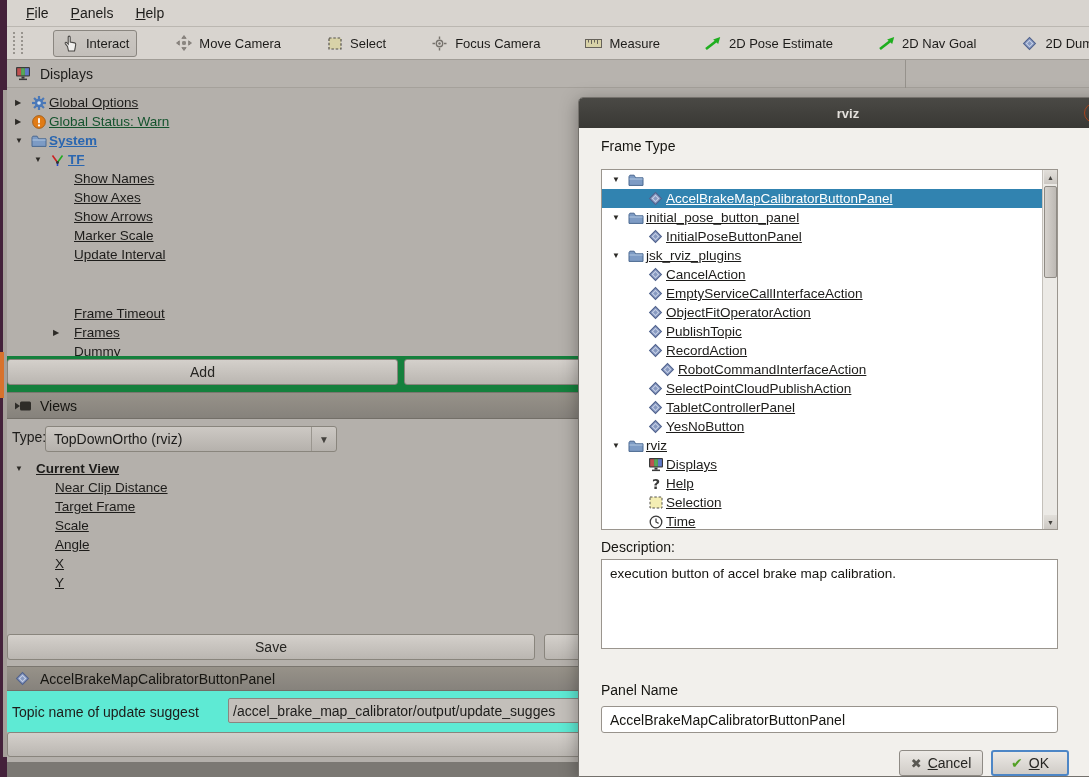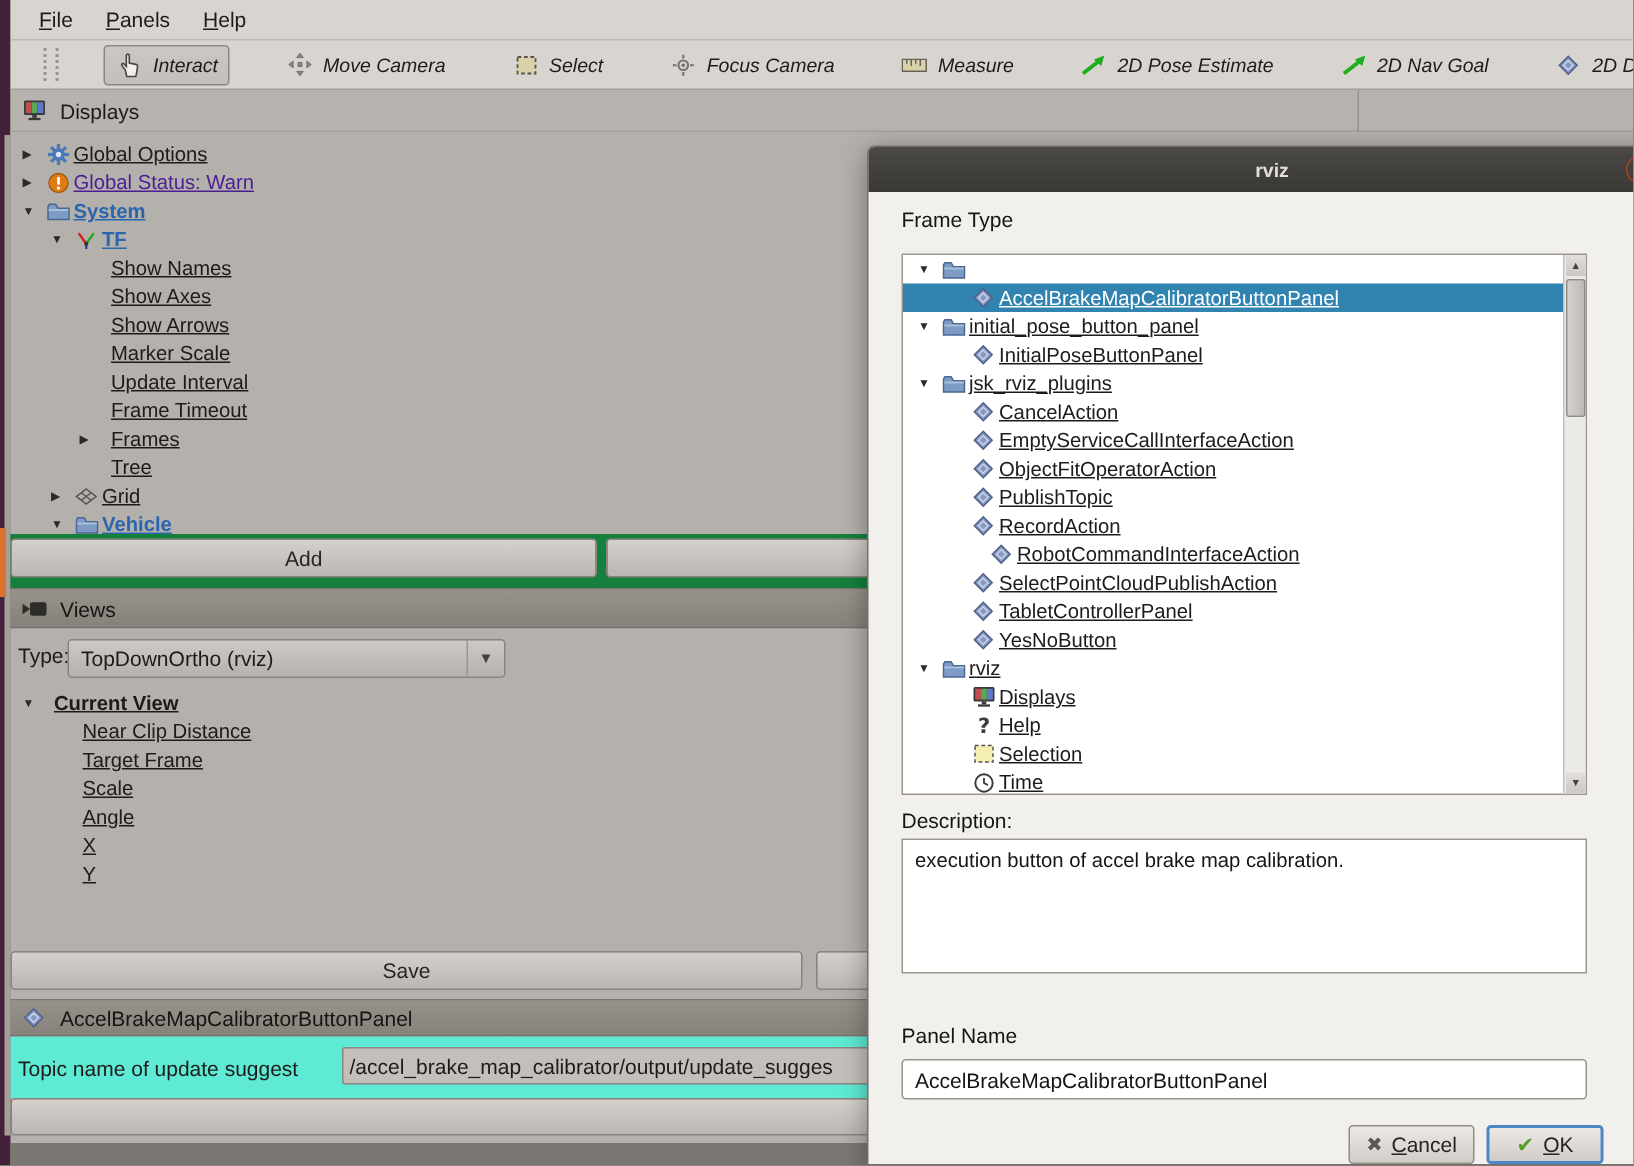--- a/index.html
+++ b/index.html
@@ -8,36 +8,36 @@
           background:#b4b0ab;}
   
   .edge-strip{position:absolute;left:0;top:0;width:7px;height:777px;background:#44213a;}
   .edge-strip .gray{position:absolute;left:3px;top:90px;width:4px;height:667px;background:#a59f99;}
   .edge-strip .orange{position:absolute;left:0;top:352px;width:4px;height:46px;background:#d8722c;}
   .menubar{position:absolute;left:7px;top:0;width:1082px;height:27px;background:#d8d4cf;
            border-bottom:1px solid #bbb7b1;display:flex;align-items:center;padding-left:8px;box-sizing:border-box;}
   .menu-item{font-size:14px;padding:3px 11px;cursor:default;}
   .toolbar{position:absolute;left:7px;top:27px;width:1082px;height:33px;background:#d8d4cf;
            border-bottom:1px solid #a19d97;display:flex;align-items:center;gap:30px;
-           padding-left:22px;box-sizing:border-box;overflow:hidden;font-style:italic;}
+           padding-left:6px;box-sizing:border-box;overflow:hidden;}
   .tool-handle{width:6px;height:22px;border-left:2px dotted #98948e;border-right:2px dotted #98948e;flex:none;}
   .tool-item{display:flex;align-items:center;gap:6px;font-size:13px;white-space:nowrap;padding:4px 7px;flex:none;}
   .tool-item.active{background:linear-gradient(#cbc7c2,#c3bfba);border:1px solid #8a8680;border-radius:3px;}
   .tool-item:last-child{margin-left:auto;margin-right:-14px;}
   
   .qbtn{position:absolute;height:26px;background:linear-gradient(#d4d0cb,#bab6b1);
         border:1px solid #89857d;border-radius:3px;font-size:14px;color:#262522;
         font-family:inherit;}
   .icon-slot{display:inline-flex;align-items:center;justify-content:center;flex:none;width:19px;}
   .icon-slot.empty{width:6px;}
   .tw{display:inline-block;flex:none;width:16px;font-size:8px;color:#2c2a26;text-align:left;padding-left:2px;box-sizing:border-box;}
   .tree-row{display:flex;align-items:center;height:19px;font-size:13.5px;white-space:nowrap;}
   .tree-row .lbl{padding-left:1px;text-decoration:underline;}
   .tree-row.bold-blue .lbl{color:#2a66b0;font-weight:bold;}
-  .tree-row.warn .lbl{color:#4c1d95;}
+  .tree-row.warn .lbl{color:#14532d;}
   .tree-row.bold .lbl{font-weight:bold;}
   .tree-row.sel{background:#3183b0;}
   .tree-row.sel .lbl{color:#ffffff;}
   
   .displays-header{position:absolute;left:7px;top:60px;width:1082px;height:28px;background:#b7b3ae;
         border-bottom:1px solid #a5a19b;display:flex;align-items:center;gap:8px;padding-left:6px;box-sizing:border-box;font-size:14px;}
   .hdr-sep{position:absolute;left:905px;top:60px;width:1px;height:28px;background:#96928c;}
   .displays-tree{position:absolute;left:7px;top:88px;width:1082px;height:268px;background:#b4b0ab;padding-top:5px;box-sizing:border-box;padding-left:6px;}
   .add-row{position:absolute;left:7px;top:356px;width:1082px;height:36px;background:#15803d;}
   .views-header,.accel-header{position:absolute;left:7px;width:1082px;background:linear-gradient(#979289,#86827c);
@@ -276,34 +276,34 @@
       <div class="tree-row" style="padding-left: 38px;">
         <span class="tw"></span>
         <span class="icon-slot empty"></span>
         <span class="lbl">Marker Scale</span>
       </div>
       <div class="tree-row" style="padding-left: 38px;">
         <span class="tw"></span>
         <span class="icon-slot empty"></span>
         <span class="lbl">Update Interval</span>
       </div>
-      <div class="tree-row" style="padding-left: 38px;">
+      <div class="tree-row" style="padding-left: 38px; margin-top: 40px;">
         <span class="tw"></span>
         <span class="icon-slot empty"></span>
         <span class="lbl">Frame Timeout</span>
       </div>
       <div class="tree-row" style="padding-left: 38px;">
         <span class="tw">▶</span>
         <span class="icon-slot empty"></span>
         <span class="lbl">Frames</span>
       </div>
       <div class="tree-row" style="padding-left: 38px;">
         <span class="tw"></span>
         <span class="icon-slot empty"></span>
-        <span class="lbl">Tree</span>
+        <span class="lbl">Dummy</span>
       </div>
       <div class="tree-row" style="padding-left: 19px;">
         <span class="tw">▶</span>
         <span class="icon-slot">
           <svg width="15" height="12" viewBox="0 0 15 12">
             <g stroke="#55524c" fill="none" stroke-width="1">
               <path d="M7.5 1 L14 6 L7.5 11 L1 6 Z"></path>
               <path d="M4.2 3.5 L10.8 8.5 M10.8 3.5 L4.2 8.5"></path>
             </g>
           </svg>

